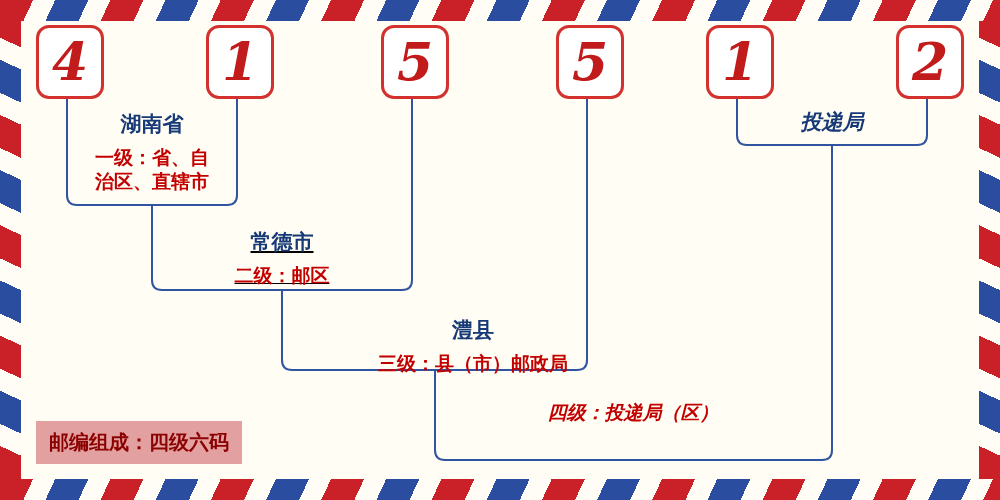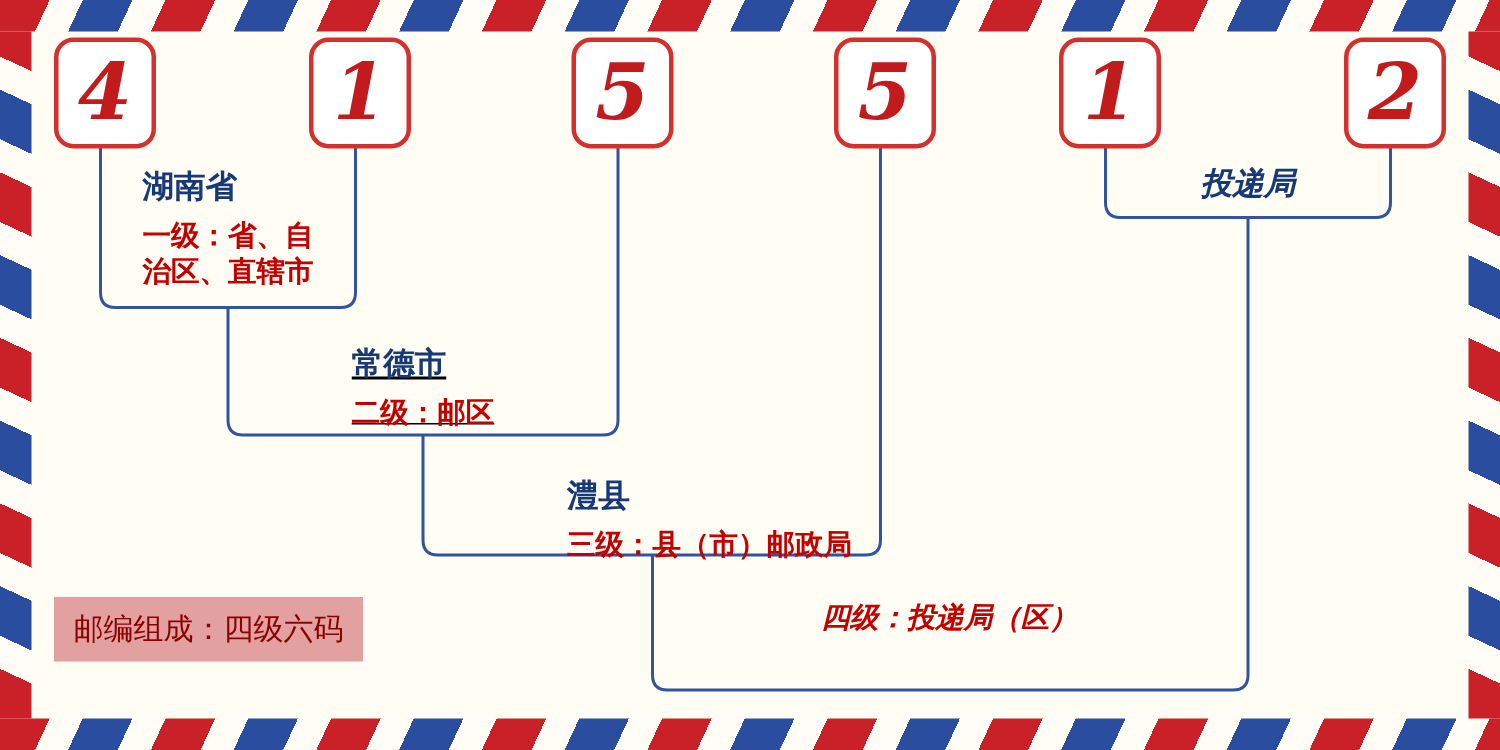--- a/index.html
+++ b/index.html
@@ -67,21 +67,21 @@
   .digit-box.d2{left:206px;}
   .digit-box.d3{left:381px;}
   .digit-box.d4{left:556px;}
   .digit-box.d5{left:706px;}
   .digit-box.d6{left:896px;}
 
   
   .label-block{
     position:absolute;
     transform:translateX(-50%);
-    text-align:left;
+    text-align:center;
     z-index:3;
     white-space:nowrap;
   }
   .place{
     font-size:21px;font-weight:bold;
     color:var(--place-navy,#173a77);
     margin-bottom:7px;
   }
   .desc{
     font-size:19px;font-weight:bold;
@@ -89,24 +89,24 @@
     line-height:24px;
   }
   .lvl1{left:152px;top:110px;}
   .lvl2{left:282px;top:228px;text-decoration:underline;}
   .lvl3{left:435px;top:316px;margin-left:38px;}
   .lvl4{left:633px;top:392px;}
   .lvl4 .desc{margin-top:8px;font-style:italic;}
   .lvl5{left:832px;top:108px;font-style:italic;}
 
   .footer-note{
-    position:absolute;left:36px;top:398px;
+    position:absolute;left:36px;top:421px;
     background:var(--footer-bg,#e3a0a0);
     color:var(--footer-text,#8b0000);
-    font-size:20px;font-weight:normal;
+    font-size:20px;font-weight:bold;
     padding:8px 13px;
     z-index:3;
     white-space:nowrap;
   }
 </style>
 </head>
 <body>
 
 <div class="stage">
 

